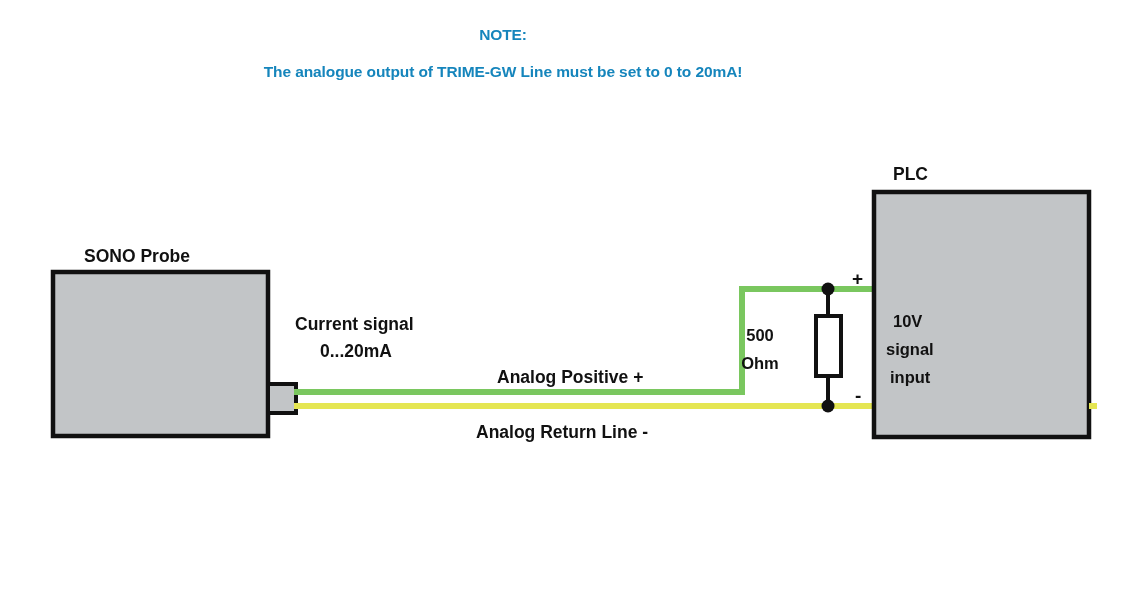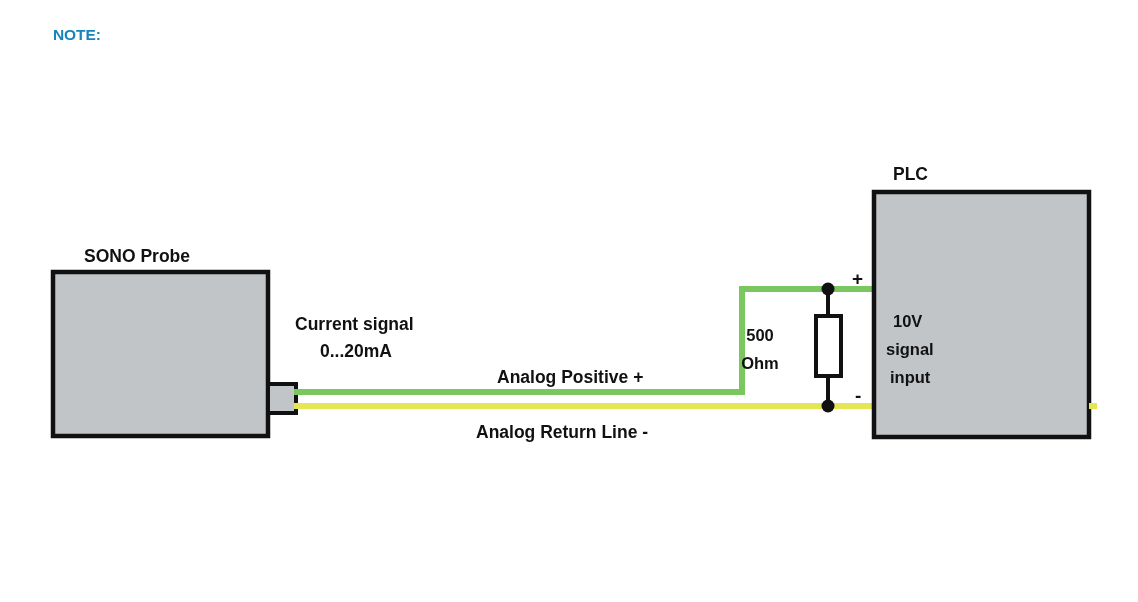--- a/index.html
+++ b/index.html
@@ -14,20 +14,21 @@
     overflow: hidden;
     font-family: "Liberation Sans", sans-serif;
   }
   #page {
     position: absolute;
     left: 0;
     top: 0;
     width: 922px;
     height: 602px;
     background: #ffffff;
+    text-align: center;
   }
   .note-block {
     position: absolute;
     left: 53px;
     top: 26px;
     width: 900px;
   }
   .note-line {
     font-family: "Liberation Sans", sans-serif;
     font-weight: bold;
@@ -57,20 +58,21 @@
     fill: #111111;
   }
 </style>
 </head>
 <body>
 
 <div id="page">
 
   <div class="note-block">
     <div class="note-line first">NOTE:</div>
+    <div class="note-line">The analogue output of TRIME-GW Line must be set to 0 to 20mA!</div>
   </div>
 
   <svg id="diagram" width="1138" height="602" viewBox="0 0 1138 602">
 
     <text class="dg-label t17" x="84" y="262">SONO Probe</text>
 
     <rect x="53" y="272" width="215" height="164" fill="#c2c5c7" stroke="#111111" stroke-width="4.5"></rect>
 
     <rect x="268" y="384" width="28" height="29" fill="#c2c5c7" stroke="#111111" stroke-width="4"></rect>
 

